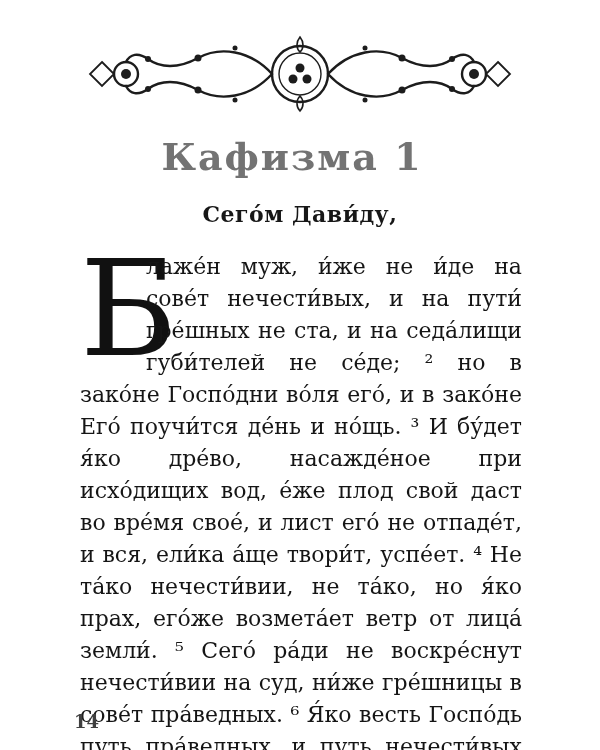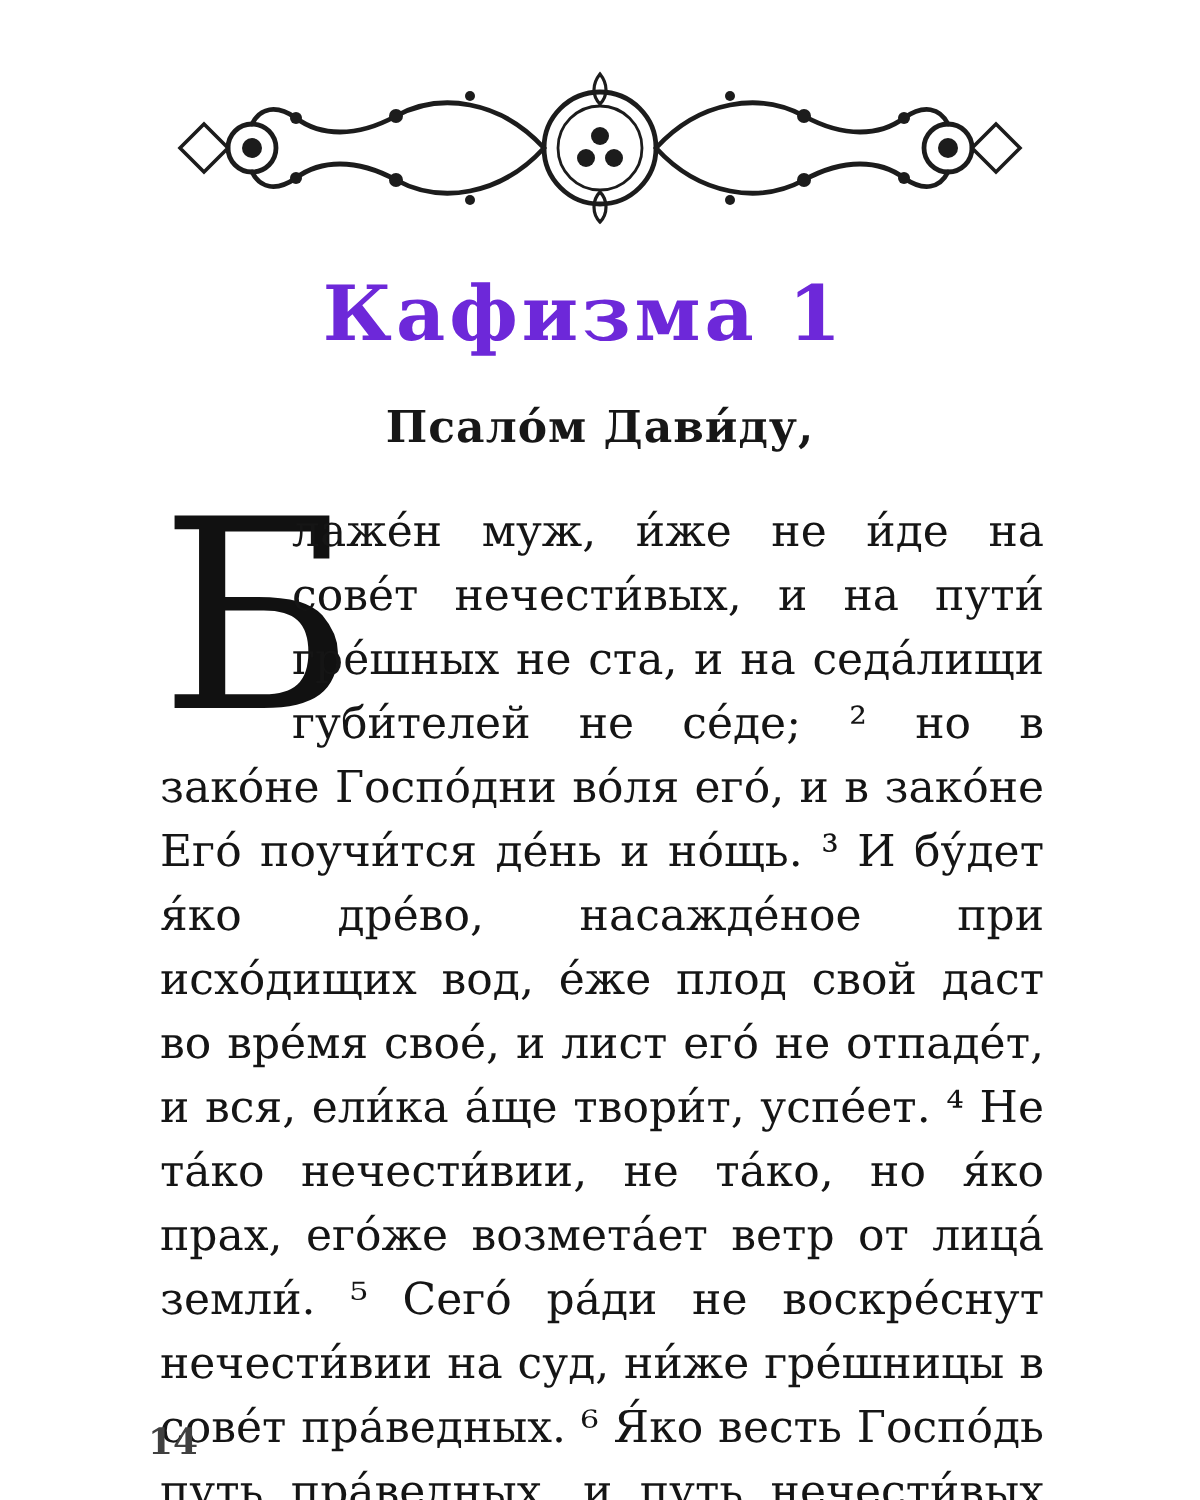--- a/index.html
+++ b/index.html
@@ -21,21 +21,21 @@
     margin: 34px auto 0 auto;
     display: block;
   }
   .ornament svg { display: block; }
   .kathisma-title {
     margin: 20px 16px 0 0;
     text-align: center;
     font-size: 38px;
     font-weight: bold;
     letter-spacing: 2px;
-    color: #6d28d9;
+    color: #737373;
   }
   .subtitle {
     margin-top: 20px;
     text-align: center;
     font-weight: bold;
     font-size: 22px;
     line-height: 30px;
     letter-spacing: 0.5px;
     color: #171717;
   }
@@ -118,21 +118,21 @@
         <circle cx="155" cy="66" r="2.5"></circle>
         <circle cx="285" cy="14" r="2.5"></circle>
         <circle cx="285" cy="66" r="2.5"></circle>
       </g>
     </svg>
   </div>
 
   <h1 class="kathisma-title">Кафизма 1</h1>
 
   <div class="subtitle">
-    <div>Псало́м Дави́ду,</div>
+    <div>Сего́м Дави́ду,</div>
   </div>
 
   <div class="body-text">
     <span class="dropcap">Б</span><span>лаже́н муж, и́же не и́де на сове́т нечести́вых, и на пути́ гре́шных не ста, и на седа́лищи губи́телей не се́де; ² но в зако́не Госпо́дни во́ля его́, и в зако́не Его́ поучи́тся де́нь и но́щь. ³ И бу́дет я́ко дре́во, насажде́ное при исхо́дищих вод, е́же плод свой даст во вре́мя свое́, и лист его́ не отпаде́т, и вся, ели́ка а́ще твори́т, успе́ет. ⁴ Не та́ко нечести́вии, не та́ко, но я́ко прах, его́же возмета́ет ветр от лица́ земли́. ⁵ Сего́ ра́ди не воскре́снут нечести́вии на суд, ни́же гре́шницы в сове́т пра́ведных. ⁶ Я́ко весть Госпо́дь путь пра́ведных, и путь нечести́вых поги́бнет.</span>
   </div>
 
   <div class="page-number">14</div>
 
 </div>
 

